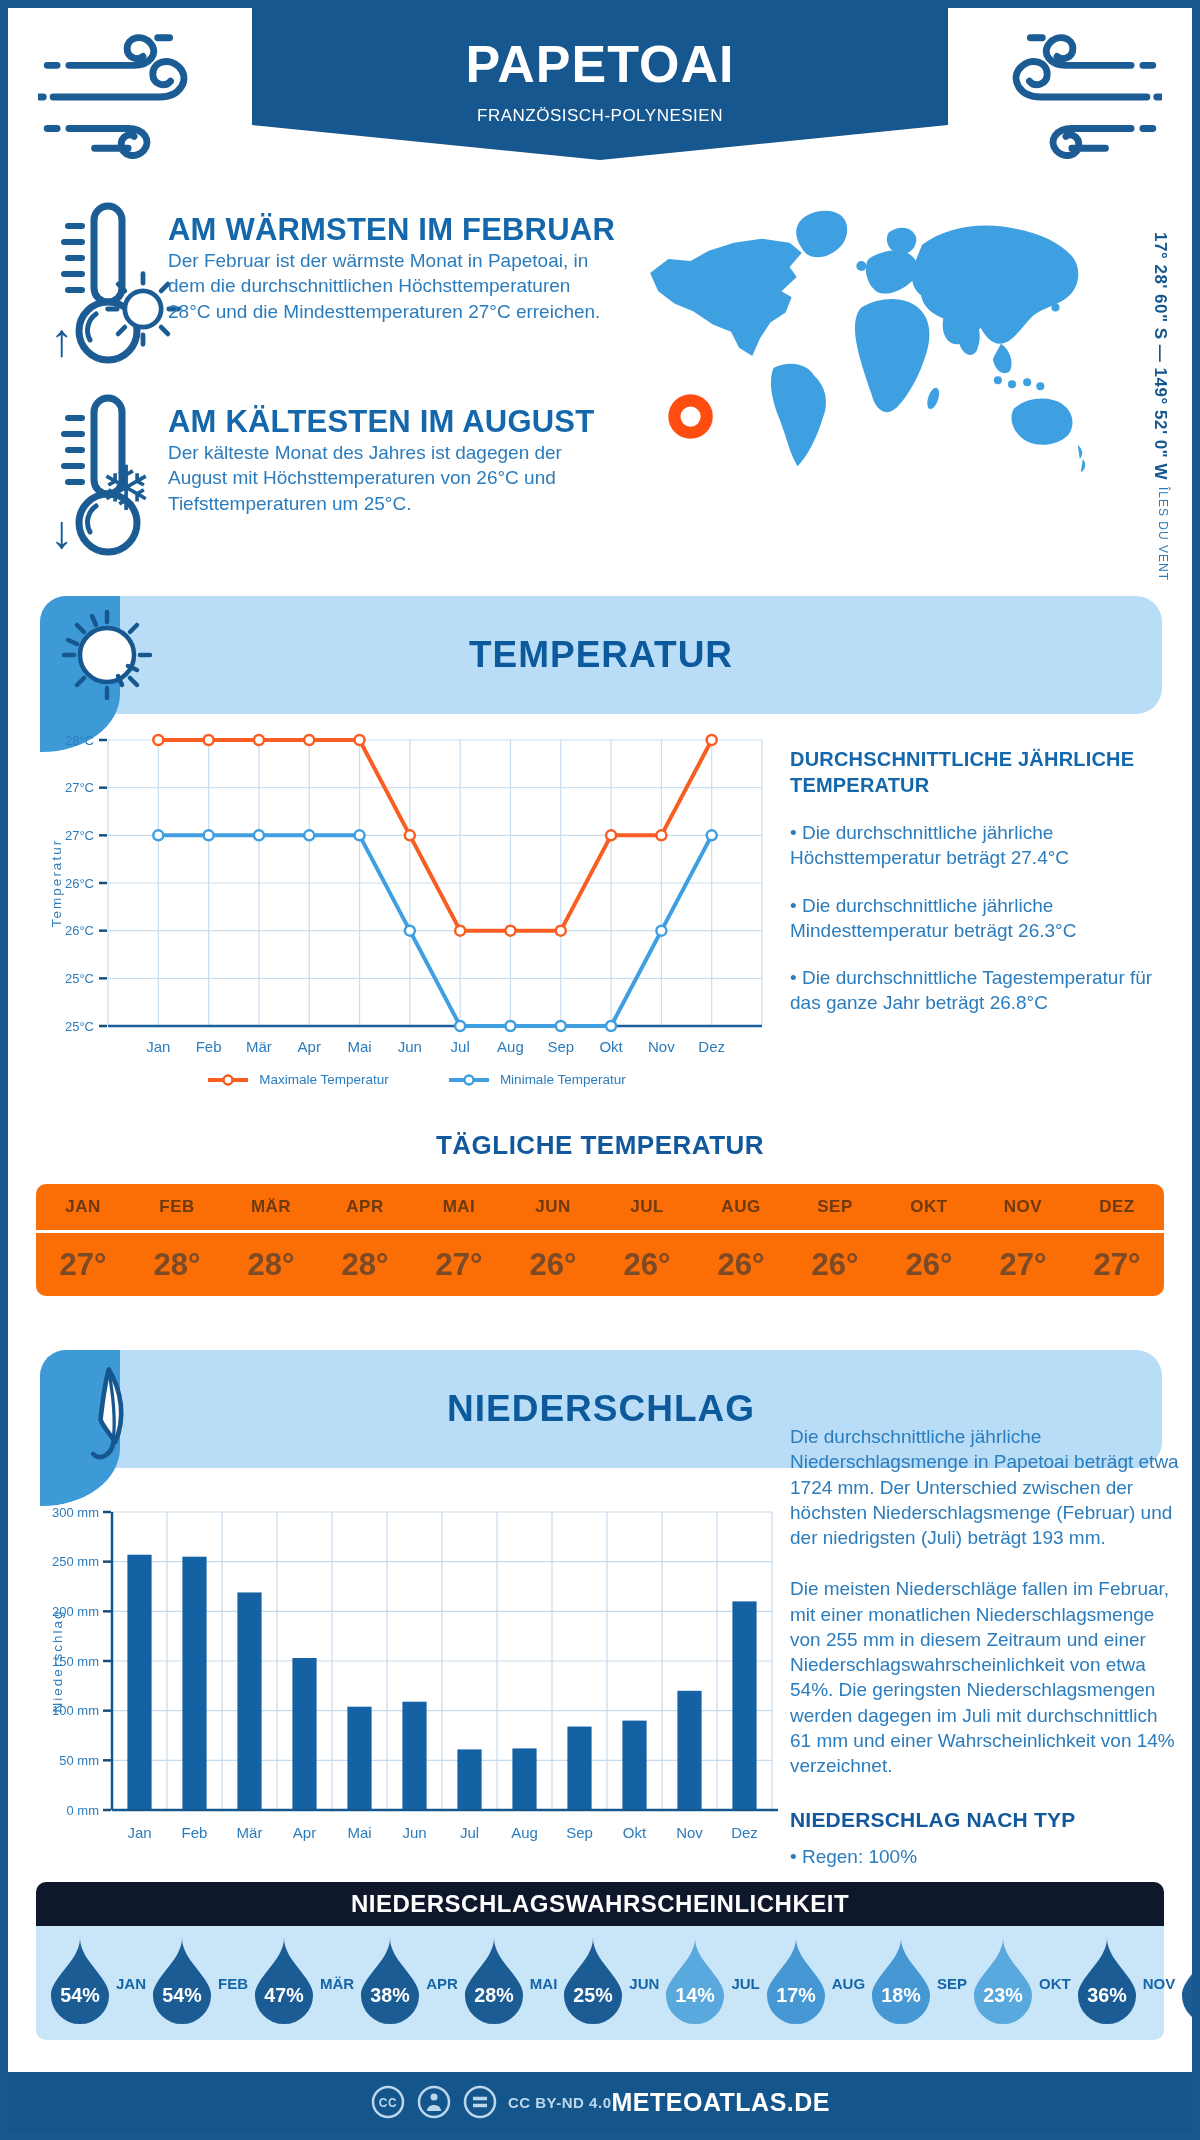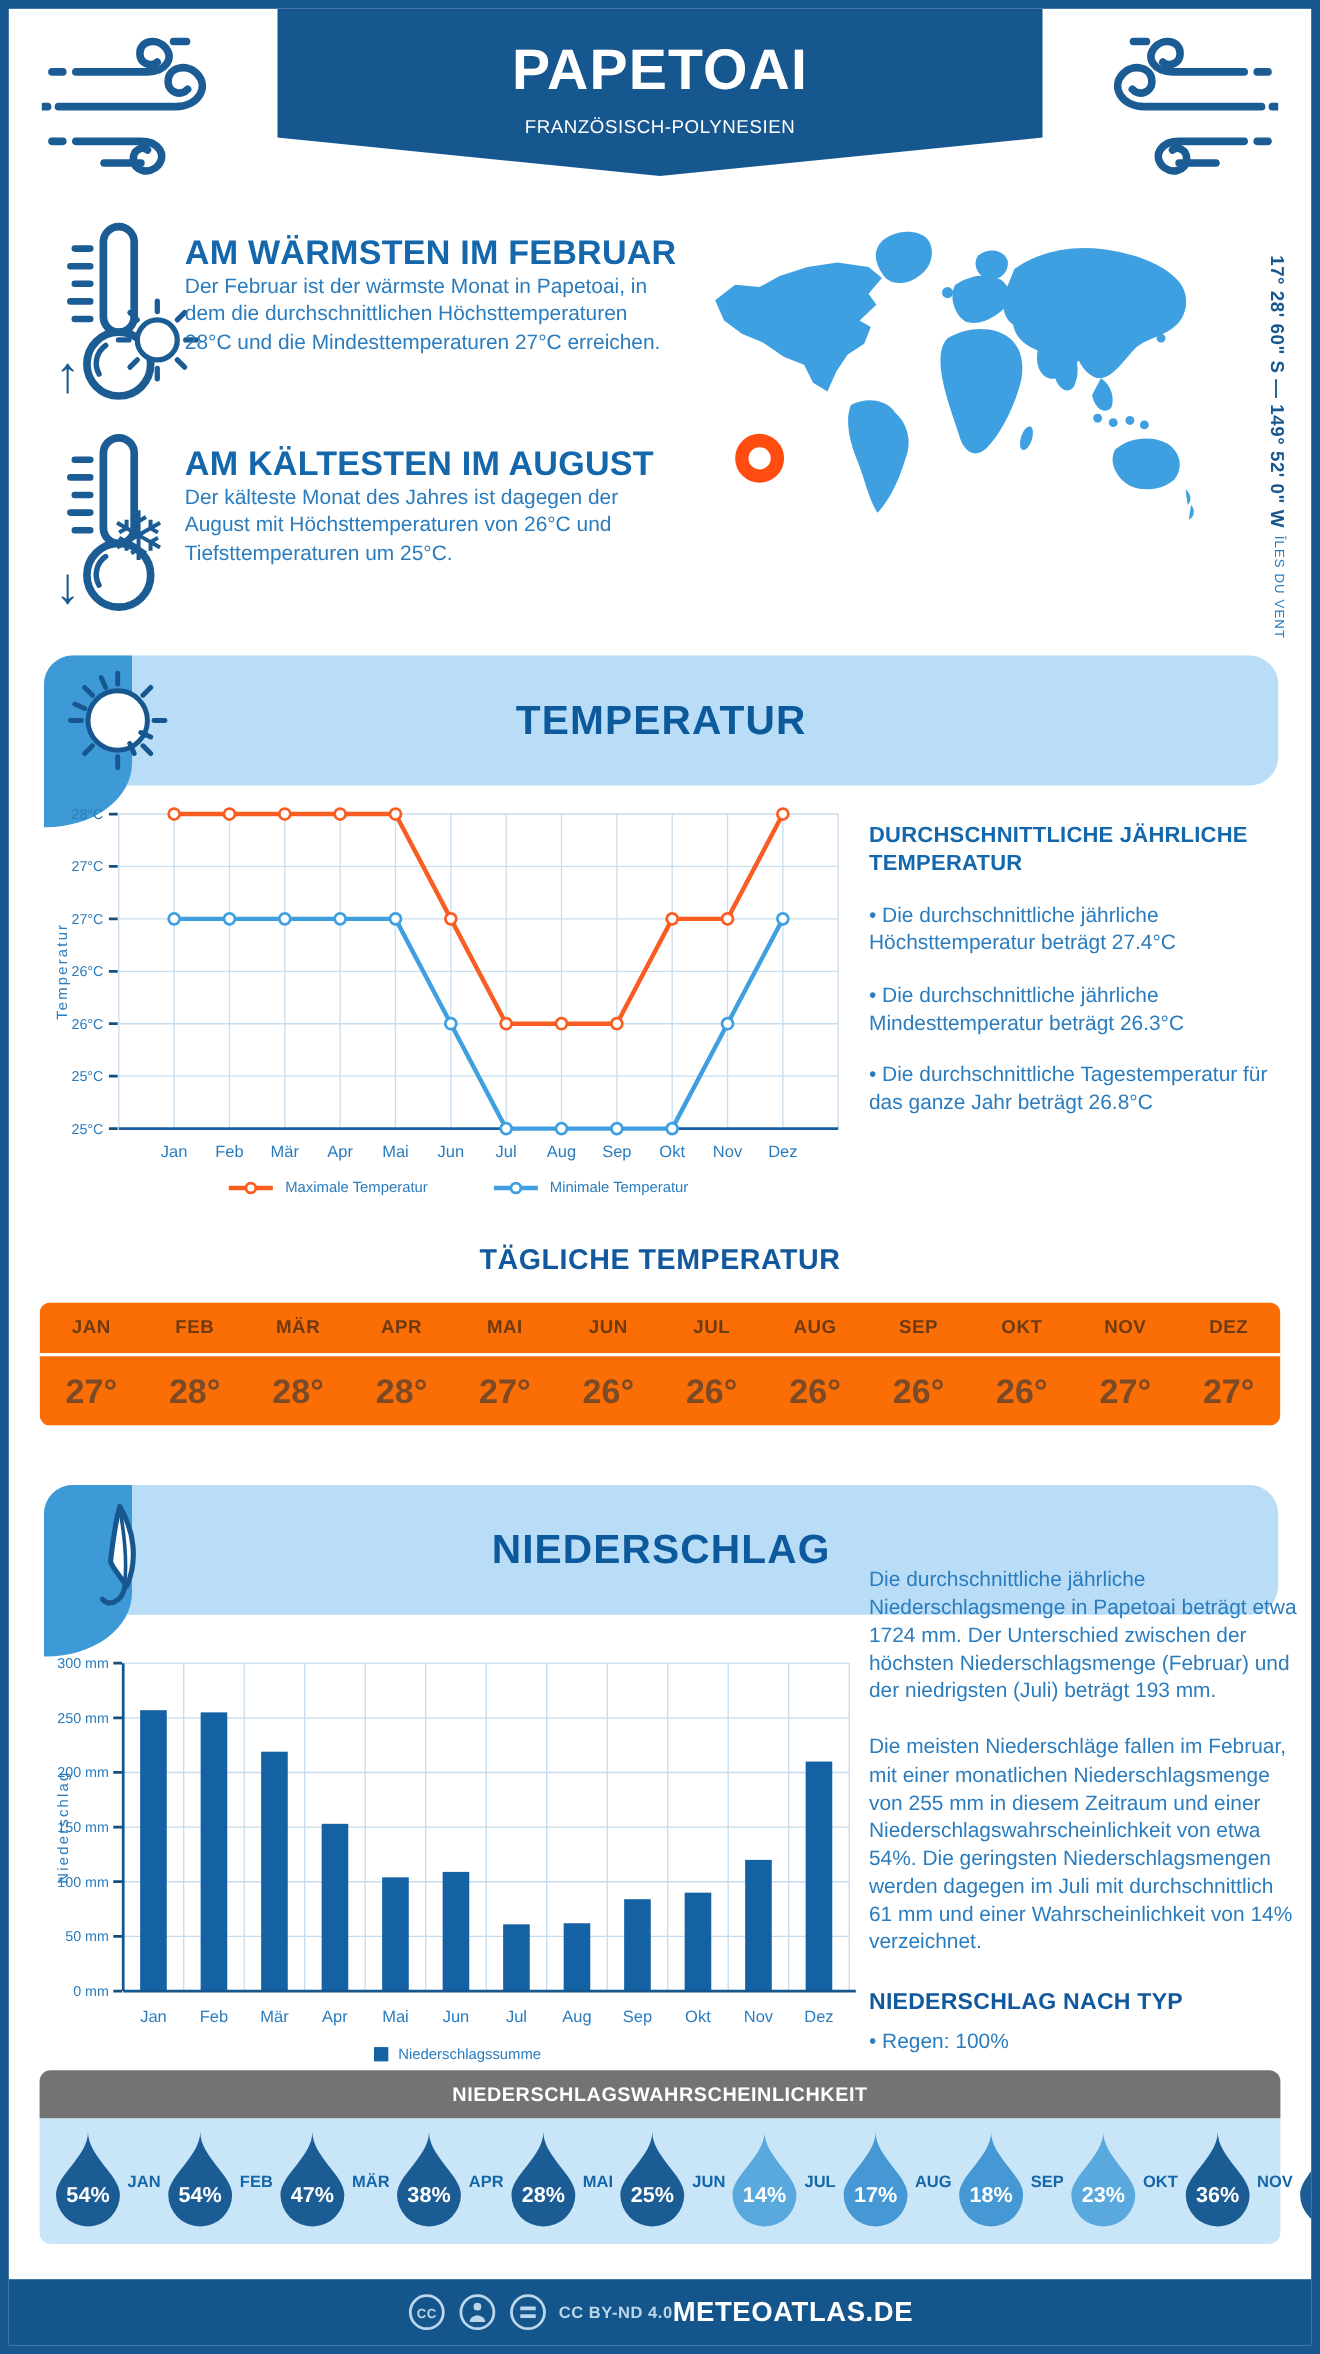--- a/index.html
+++ b/index.html
@@ -64,22 +64,22 @@
   .temp-table { position:absolute; left:28px; top:1176px; width:1128px; border-radius:10px; overflow:hidden; }
   .temp-table .row { display:grid; grid-template-columns:repeat(12,1fr); background:#fb6d05; }
   .temp-table .row.head { height:46px; }
   .temp-table .row.vals { height:66px; border-top:3px solid #fff; }
   .temp-table .cell { display:flex; align-items:center; justify-content:center; }
   .temp-table .head .cell { font-size:17px; font-weight:bold; color:#6e3a10; letter-spacing:.5px; }
   .temp-table .vals .cell { font-size:31px; font-weight:bold; color:#7b4a26; }
 
   
   .prob { position:absolute; left:28px; top:1874px; width:1128px; }
-  .prob .prob-head { height:44px; background:#737373; border-radius:10px 10px 0 0; color:#fff;
-                     font-size:18px; font-weight:bold; text-align:center; line-height:44px; letter-spacing:.5px; }
+  .prob .prob-head { height:44px; background:#0f172a; border-radius:10px 10px 0 0; color:#fff;
+                     font-size:24px; font-weight:bold; text-align:center; line-height:44px; letter-spacing:.5px; }
   .prob .prob-body { background:#c9e5f8; border-radius:0 0 10px 10px; padding:10px 8px 14px;
                      display:grid; grid-template-columns:repeat(12,1fr); }
   .prob .drop-cell { display:flex; flex-direction:row; align-items:center; }
   .prob .drop-month { margin-top:5px; font-size:15px; font-weight:bold; color:#1566a8; }
 
   
   .footer { position:absolute; left:0; right:0; bottom:0; height:60px; background:#14568c;
             display:flex; align-items:center; justify-content:center; padding:0 34px; }
   .footer .left { display:flex; align-items:center; gap:10px; color:#bcd7ec; font-size:15px; font-weight:bold; letter-spacing:.5px; }
   .footer .site { color:#fff; font-size:25px; font-weight:bold; letter-spacing:.5px; }
@@ -389,26 +389,20 @@
         <text x="368.5" y="340" text-anchor="middle" font-size="15" fill="#2b7cbd">Jun</text>
         <text x="423.5" y="340" text-anchor="middle" font-size="15" fill="#2b7cbd">Jul</text>
         <text x="478.5" y="340" text-anchor="middle" font-size="15" fill="#2b7cbd">Aug</text>
         <text x="533.5" y="340" text-anchor="middle" font-size="15" fill="#2b7cbd">Sep</text>
         <text x="588.5" y="340" text-anchor="middle" font-size="15" fill="#2b7cbd">Okt</text>
         <text x="643.5" y="340" text-anchor="middle" font-size="15" fill="#2b7cbd">Nov</text>
         <text x="698.5" y="340" text-anchor="middle" font-size="15" fill="#2b7cbd">Dez</text>
         <text x="16" y="163" font-size="13.5" fill="#2b7cbd" letter-spacing="2" text-anchor="middle" transform="rotate(-90 16 163)">Niederschlag</text>
       </g>
     </svg>
-  <div class="legend" id="bar-legend">
-    <div class="item">
-      <span class="sq"></span>
-      <span>Niederschlagssumme</span>
-    </div>
-  </div>
 
   <div class="side" id="precip-text">
     <p>Die durchschnittliche jährliche Niederschlagsmenge in Papetoai beträgt etwa 1724 mm. Der Unterschied zwischen der höchsten Niederschlagsmenge (Februar) und der niedrigsten (Juli) beträgt 193 mm.</p>
     <p>Die meisten Niederschläge fallen im Februar, mit einer monatlichen Niederschlagsmenge von 255 mm in diesem Zeitraum und einer Niederschlagswahrscheinlichkeit von etwa 54%. Die geringsten Niederschlagsmengen werden dagegen im Juli mit durchschnittlich 61 mm und einer Wahrscheinlichkeit von 14% verzeichnet.</p>
     <h3>NIEDERSCHLAG NACH TYP</h3>
     <div class="bullet">• Regen: 100%</div>
     <div class="bullet">• Schnee: 0%</div>
   </div>
 
   <div class="prob">

